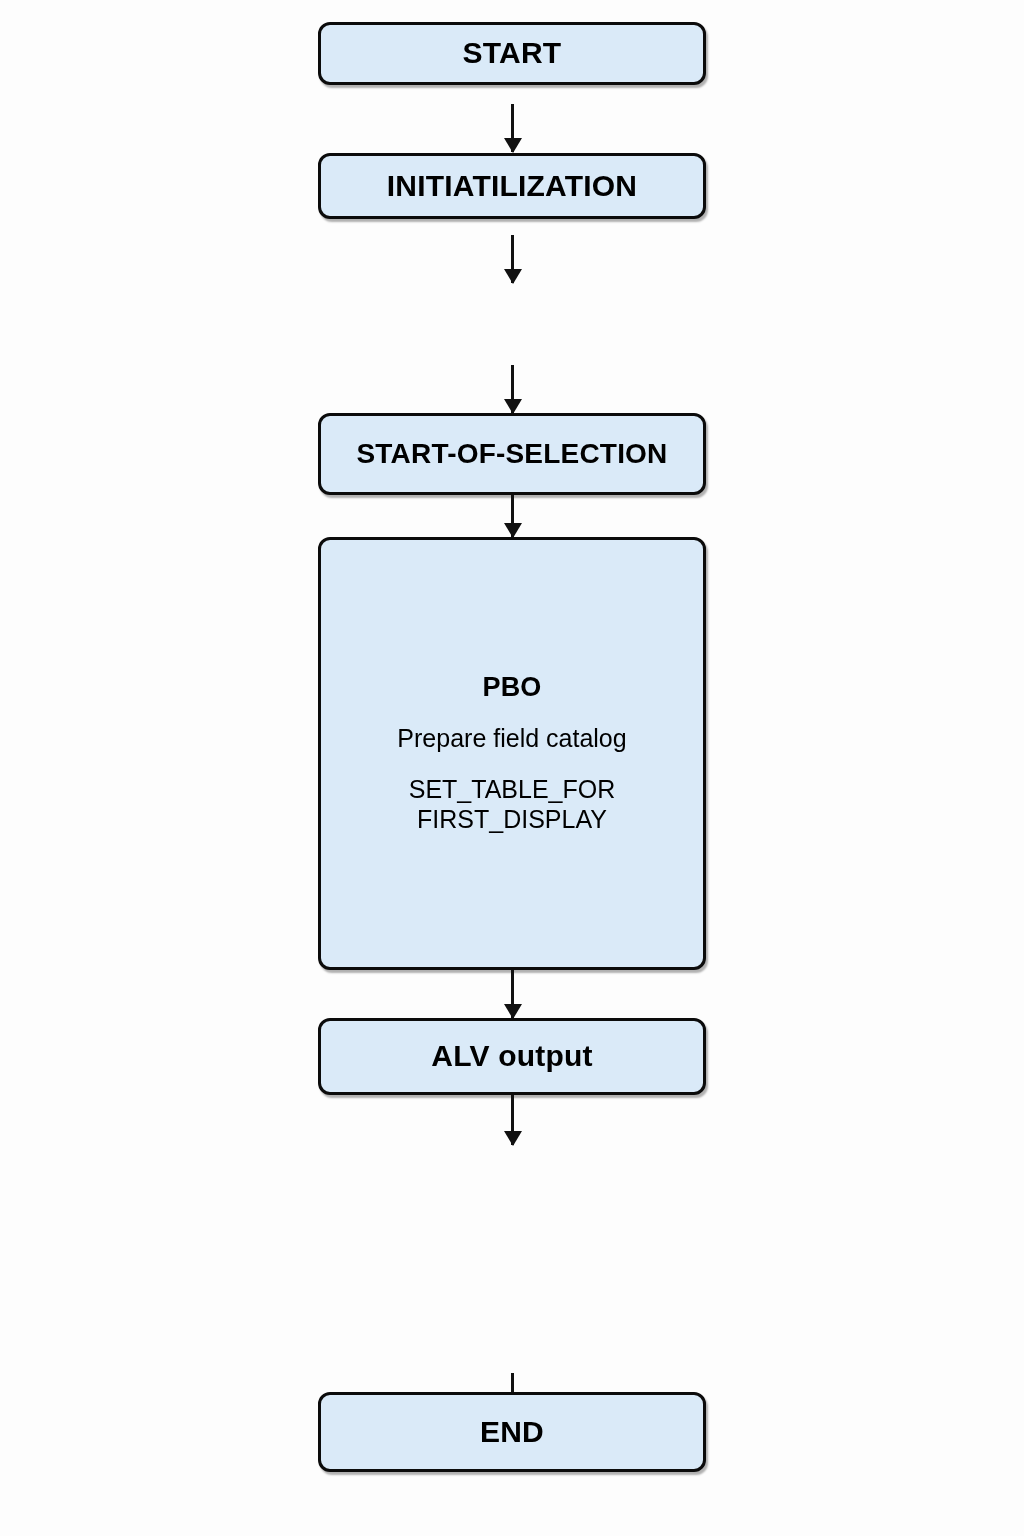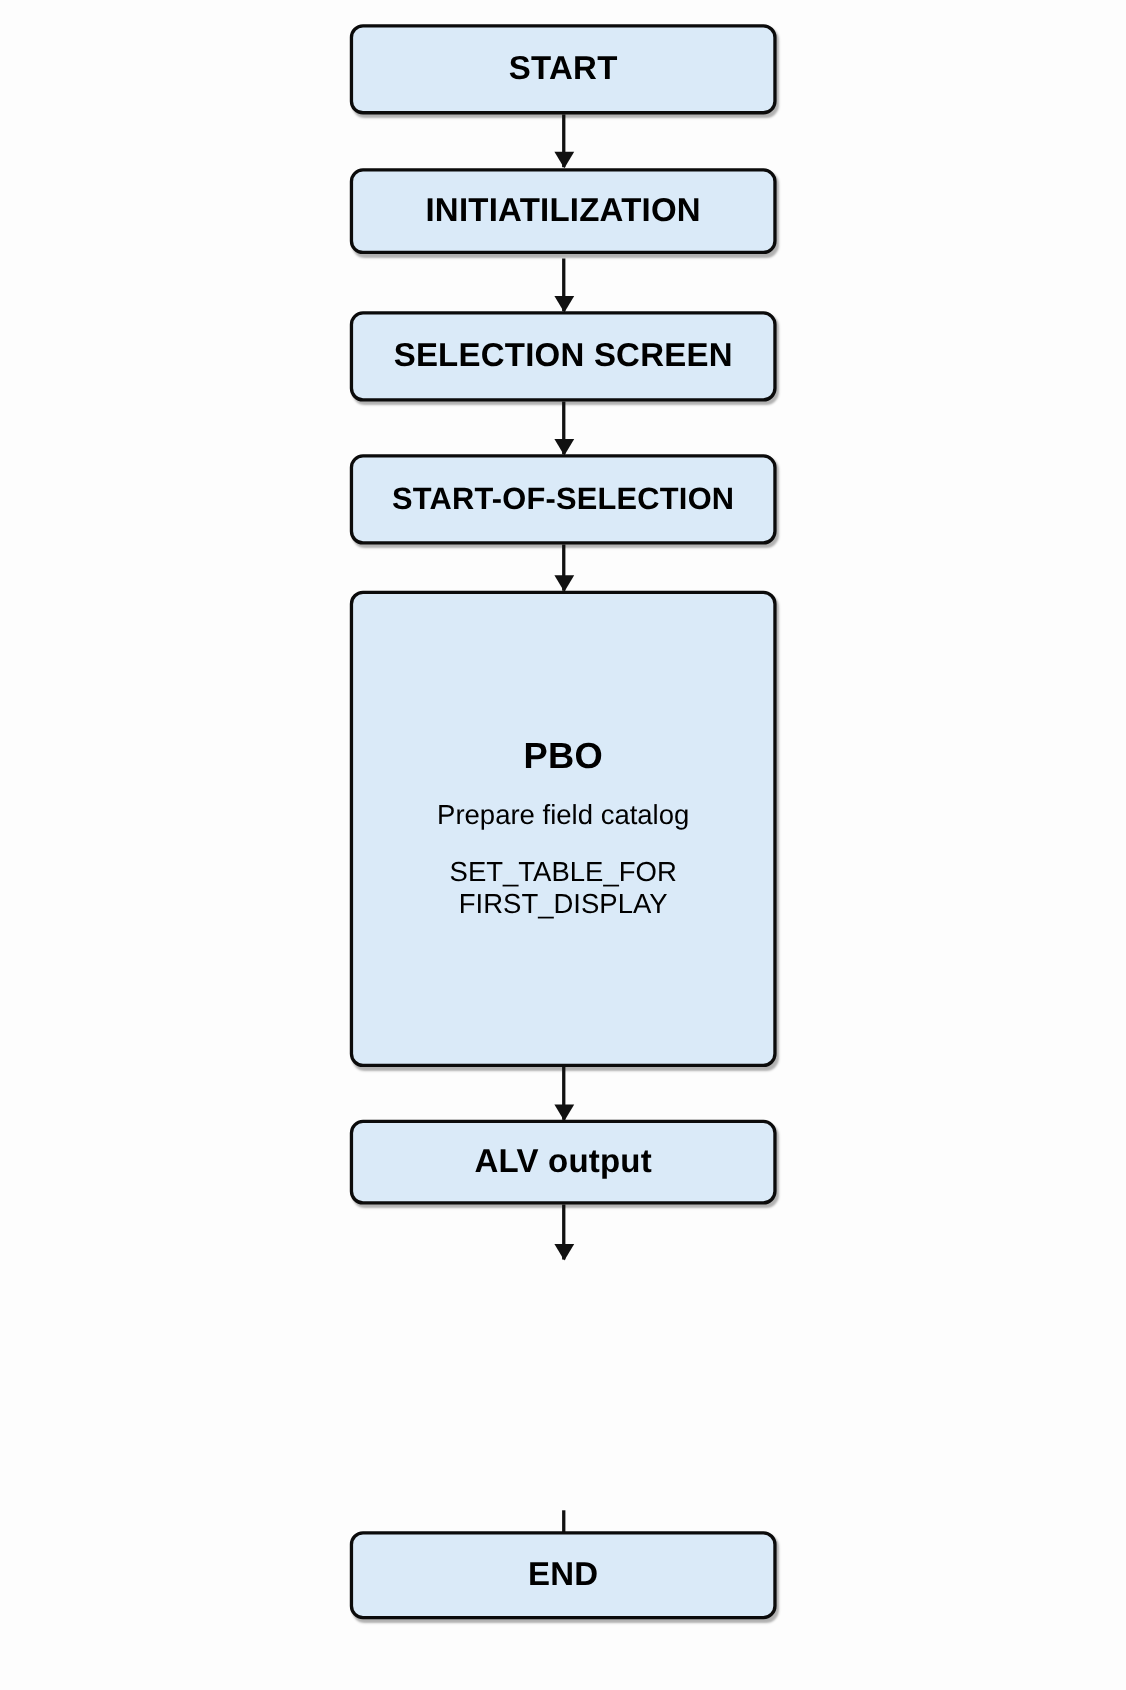--- a/index.html
+++ b/index.html
@@ -43,21 +43,21 @@
     line-height: 1.08;
     letter-spacing: 0.2px;
     white-space: nowrap;
   }
 
   .node-title.sm {
     font-size: 28px;
   }
 
   .node-title.block-title {
-    font-size: 33px;
+    font-size: 27px;
     margin-bottom: 22px;
   }
 
   .node-line {
     font-weight: normal;
     font-size: 25px;
     line-height: 1.18;
     margin: 0 0 22px 0;
     padding: 0 14px;
     max-width: 100%;
@@ -91,35 +91,32 @@
     border-left: 9px solid transparent;
     border-right: 9px solid transparent;
     border-top: 15px solid #111111;
   }
 </style>
 </head>
 <body>
 
 <div id="flow-canvas">
 
-  <div class="node" style="top:22px; height:82px;">
+  <div class="node" style="top:22px; height:63px;">
     <div class="node-title">START</div>
   </div>
 
   <div class="arrow" style="top:104px; height:48px;"></div>
 
-  <div class="node" style="top:153px; height:78px;">
+  <div class="node" style="top:153px; height:66px;">
     <div class="node-title">INITIATILIZATION</div>
   </div>
 
   <div class="arrow" style="top:235px; height:48px;"></div>
 
-  <div class="node" style="top:283px; height:82px;">
-    <div class="node-title">SELECTION SCREEN</div>
-  </div>
 
   <div class="arrow" style="top:365px; height:48px;"></div>
 
   <div class="node" style="top:413px; height:82px;">
     <div class="node-title sm">START-OF-SELECTION</div>
   </div>
 
   <div class="arrow" style="top:495px; height:42px;"></div>
 
   <div class="node" style="top:537px; height:433px;">

